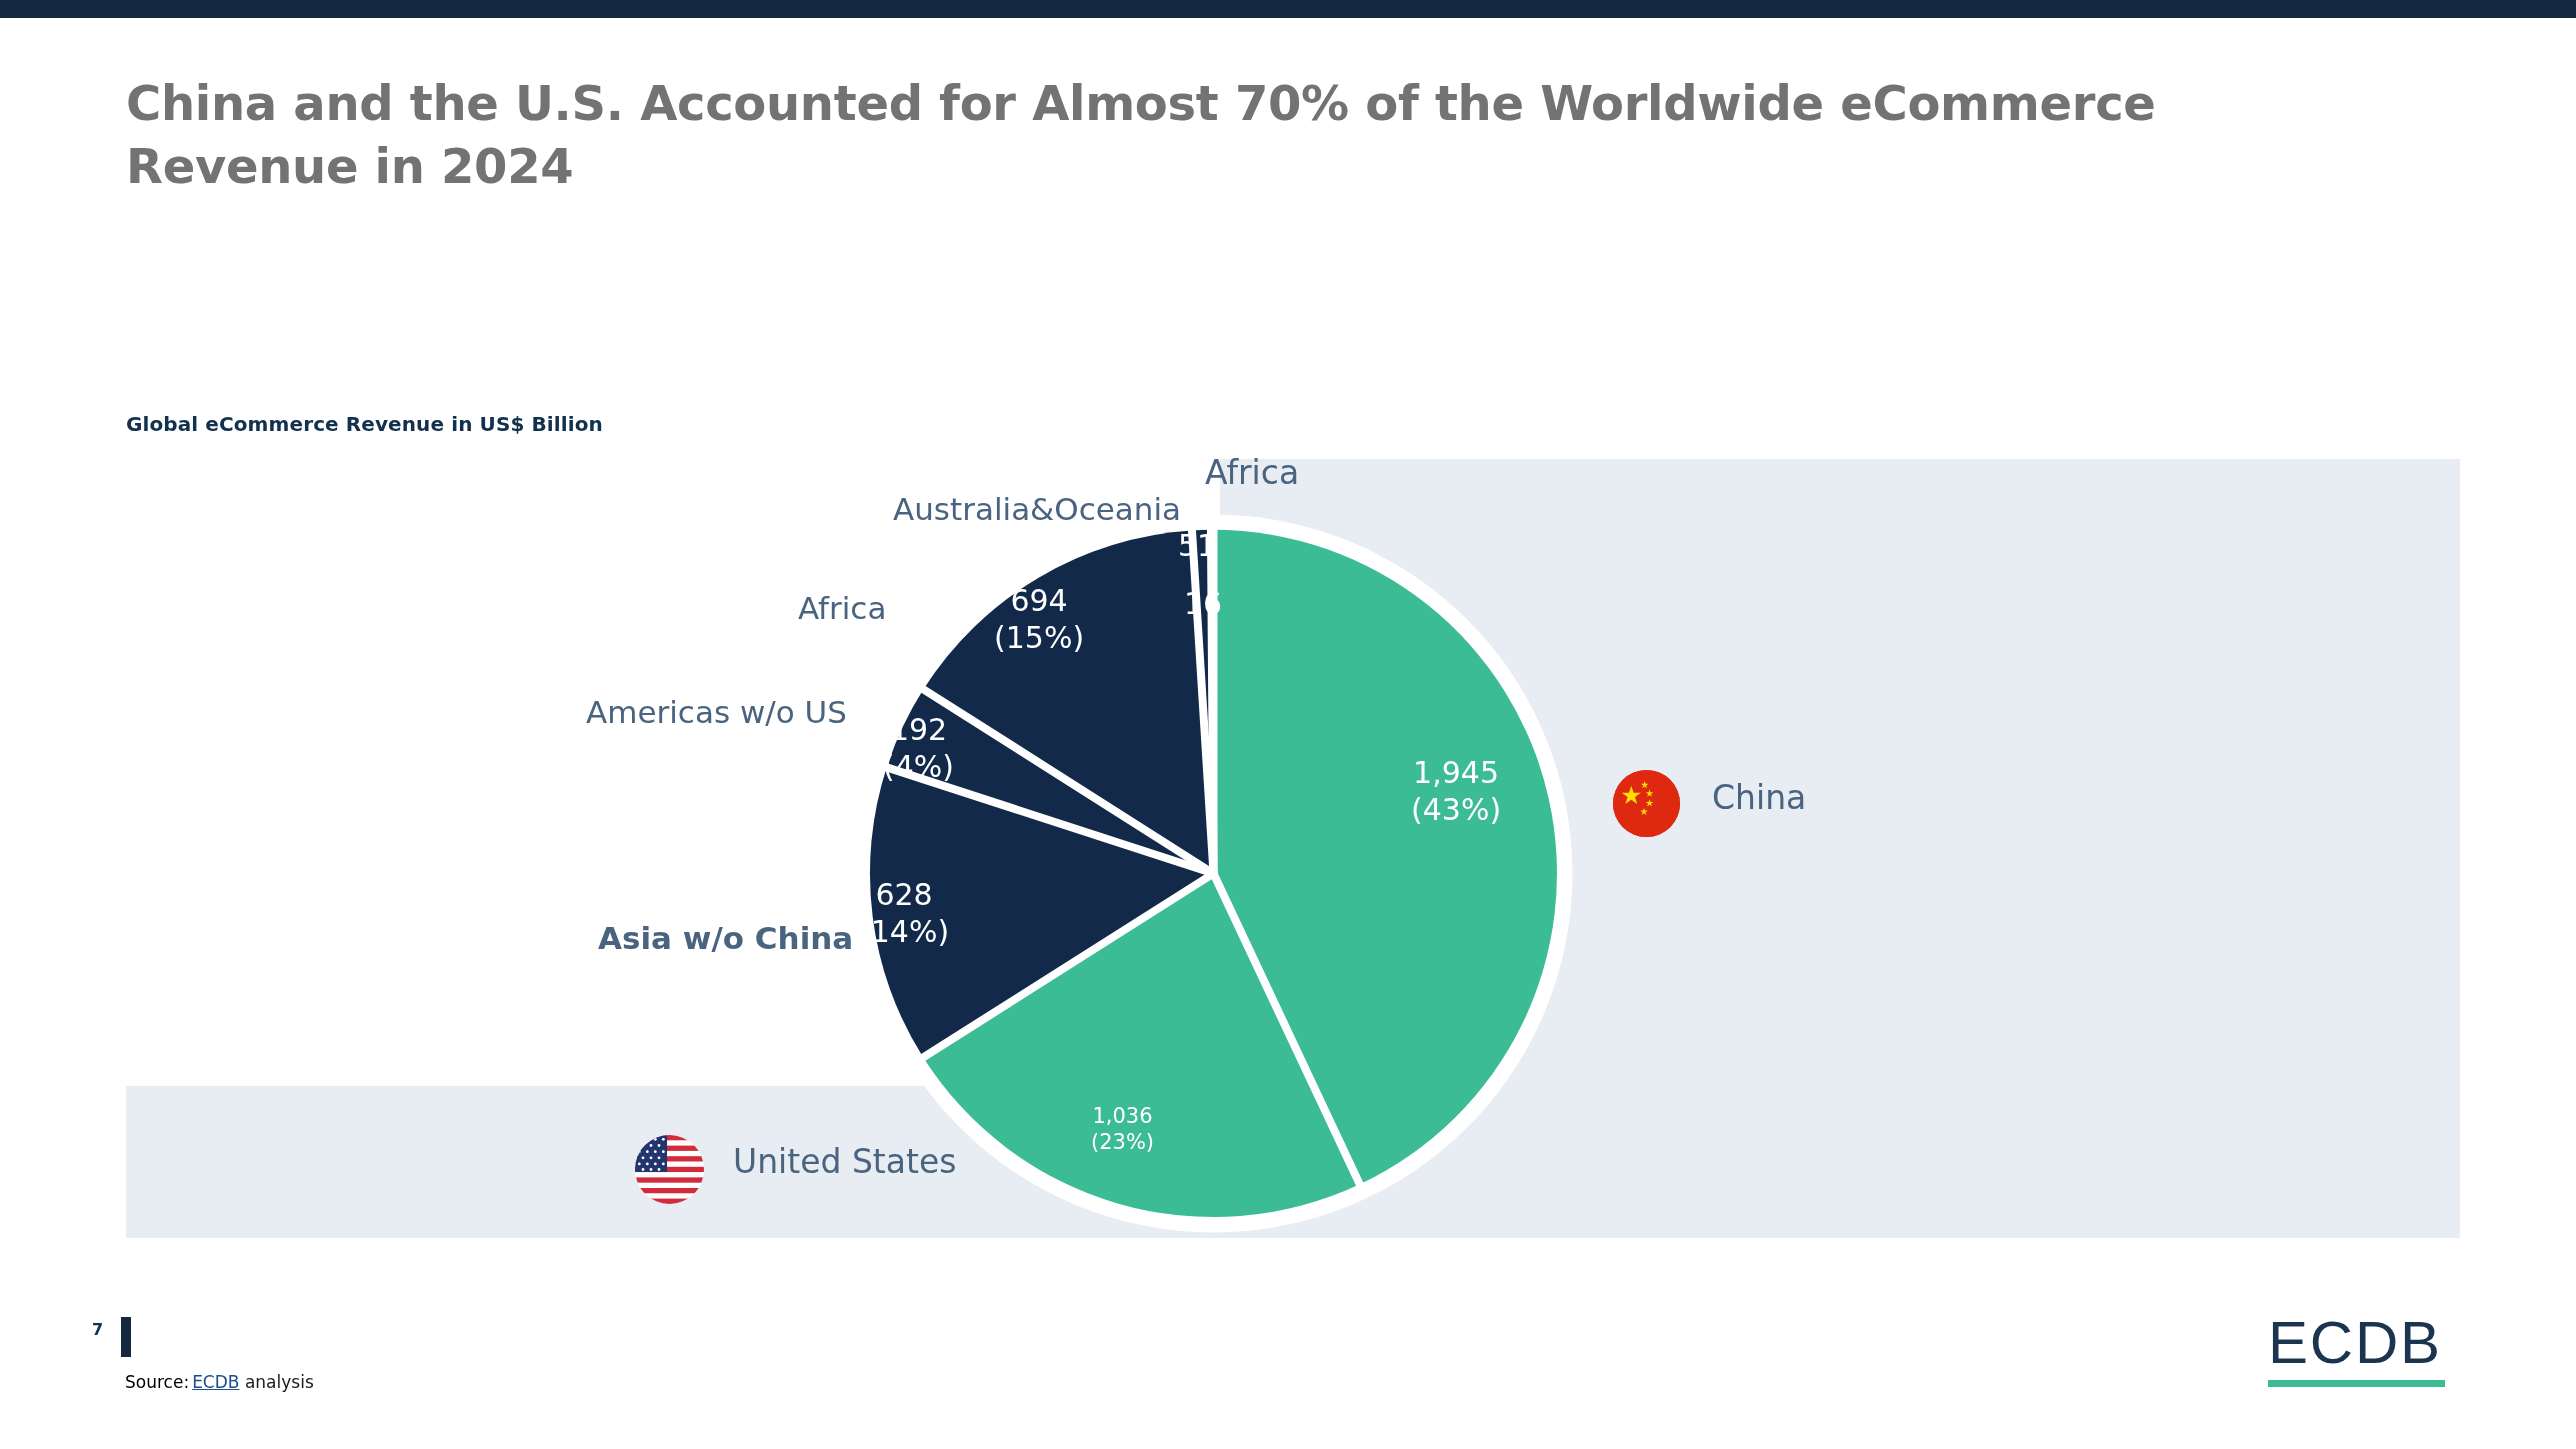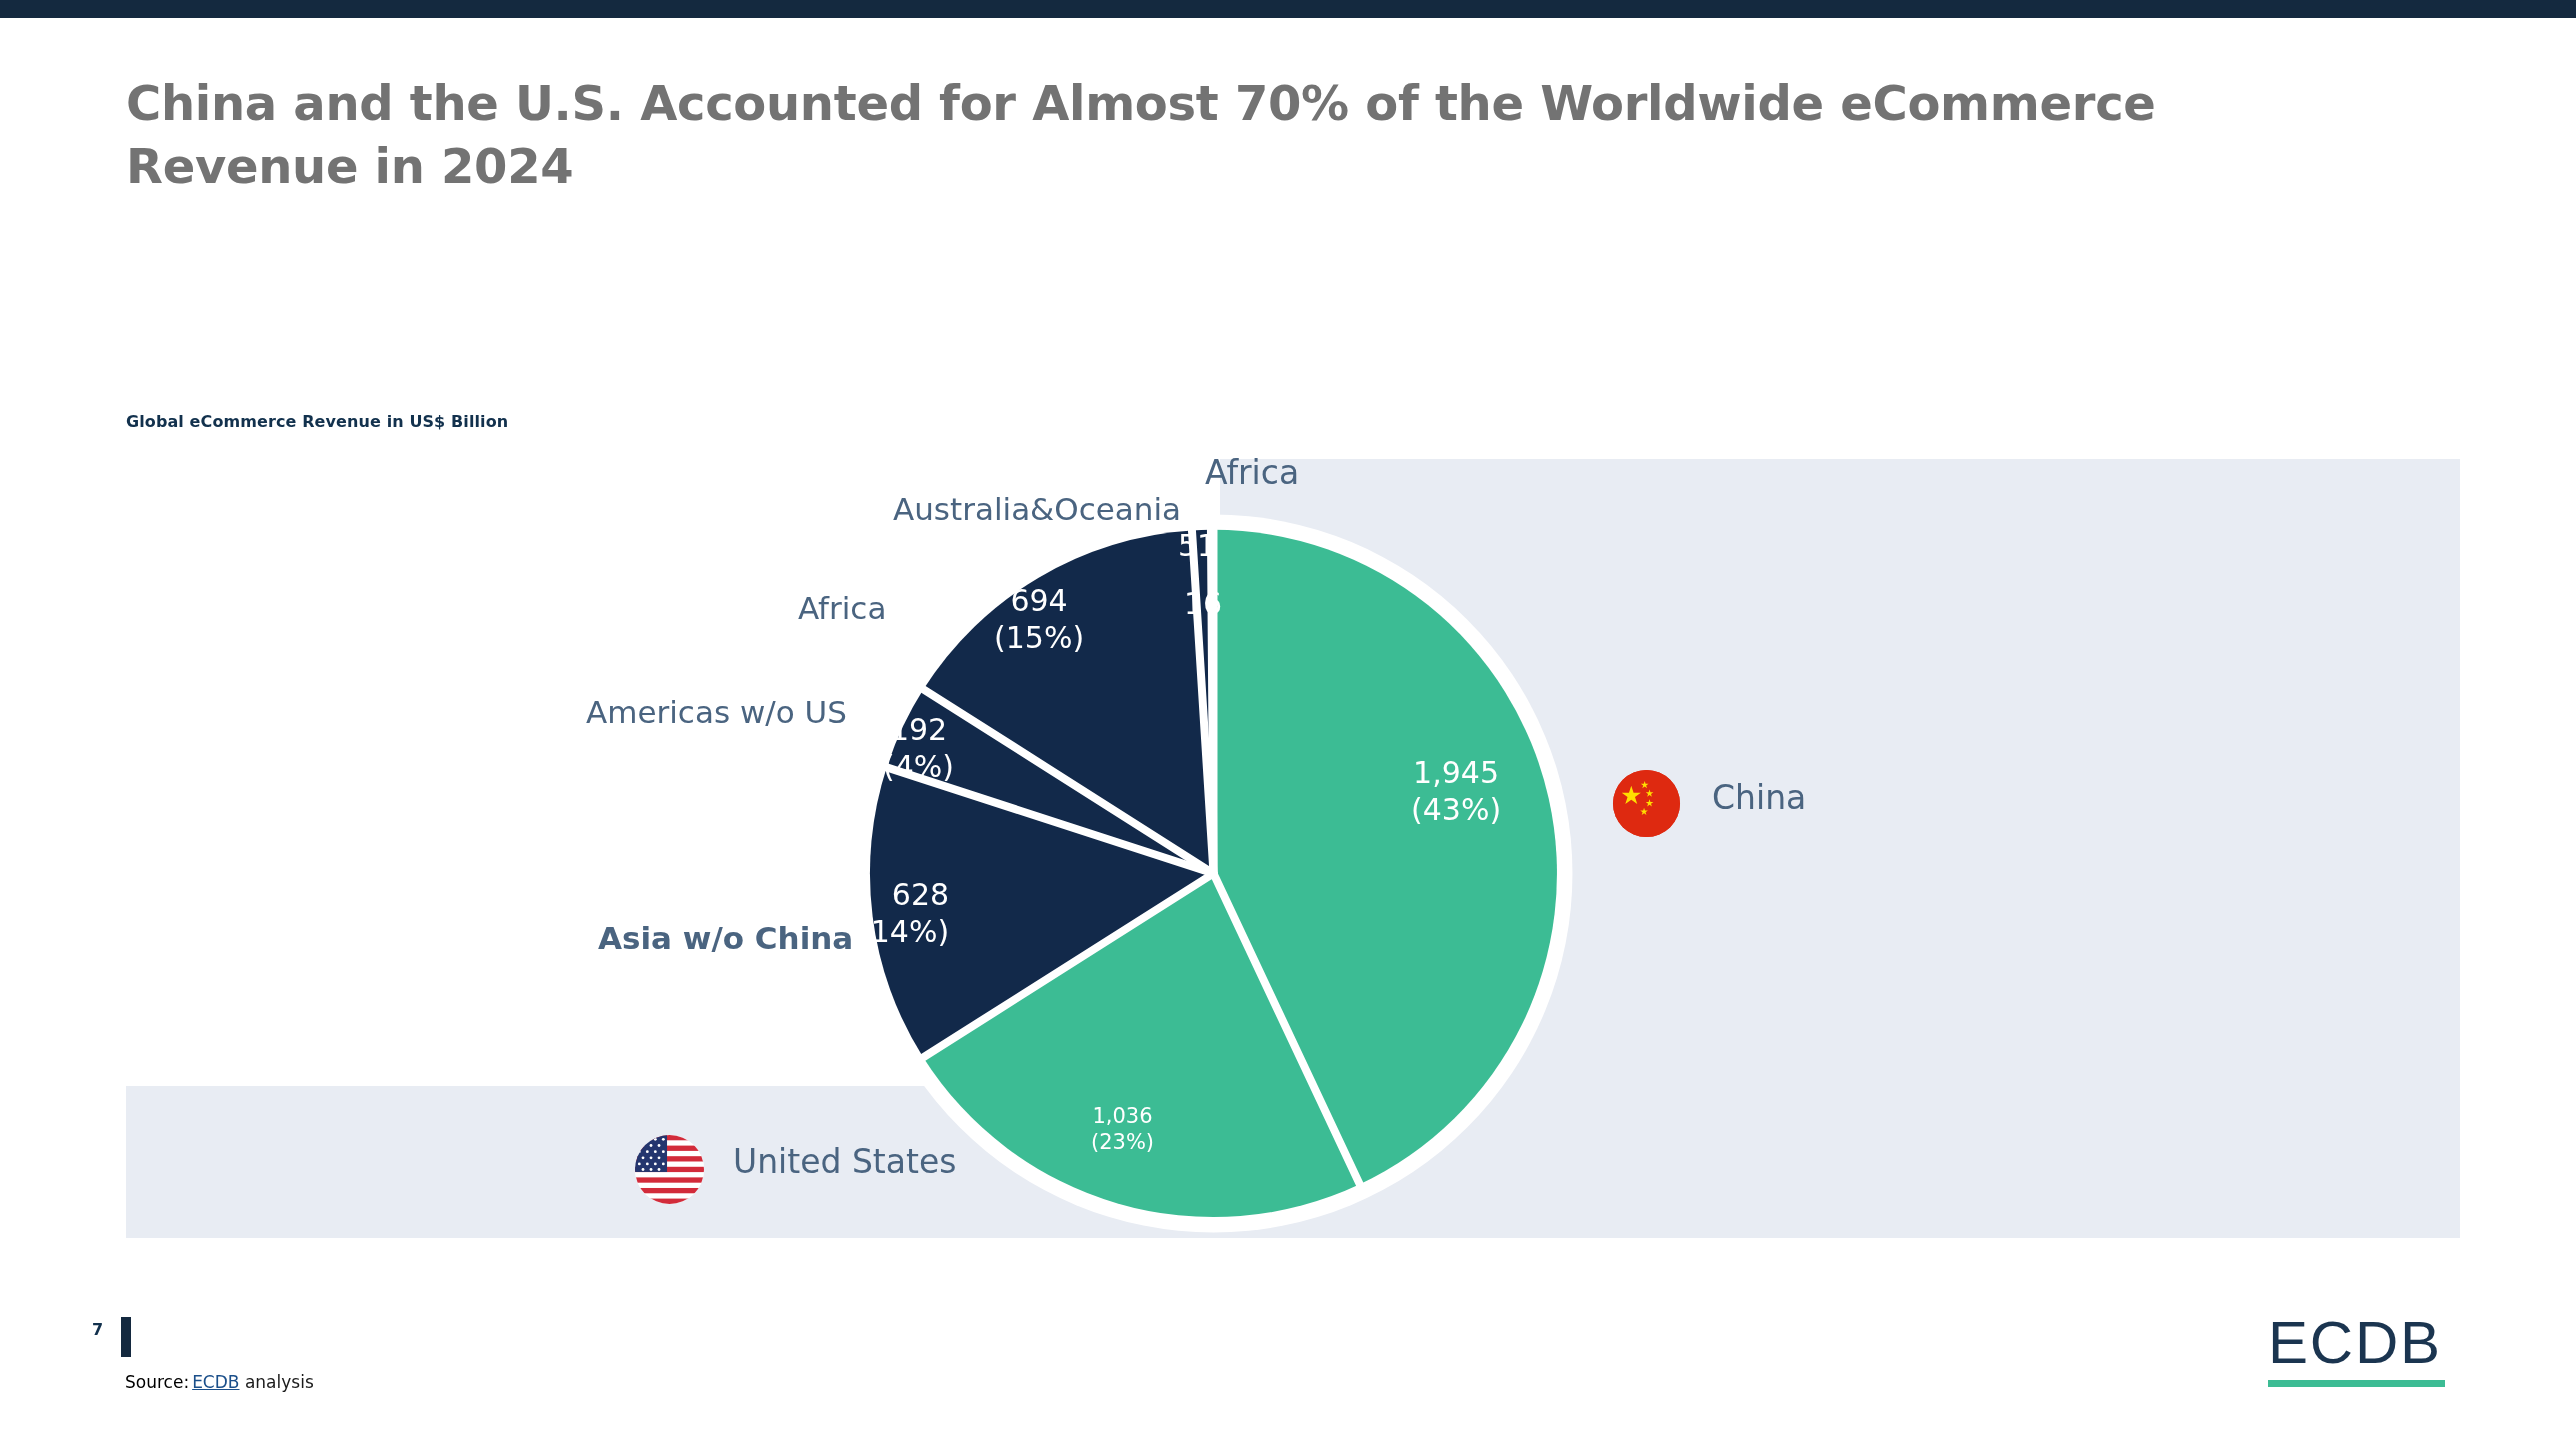--- a/index.html
+++ b/index.html
@@ -13,21 +13,21 @@
     position:absolute;left:0;top:0;width:2576px;height:18.4px;
     background:#14293f;
   }
   #title{
     position:absolute;left:126px;top:72px;width:2147px;
     font-size:48px;font-weight:bold;line-height:1.32;
     color:#737373;letter-spacing:-0.3px;
   }
   #subtitle{
     position:absolute;left:126px;top:412px;
-    font-size:16px;font-weight:bold;color:#12314d;
+    font-size:20px;font-weight:bold;color:#12314d;
     letter-spacing:0.1px;
   }
   
   .band{position:absolute;background:#e8ecf3;}
   #band-upper{left:1220px;top:459px;width:1240px;height:627px;}
   #band-lower{left:126px;top:1086px;width:2334px;height:152px;}
 
   
   #pie-wrap{
     position:absolute;left:853px;top:513px;width:721px;height:721px;
@@ -36,21 +36,21 @@
 
   
   .val{
     position:absolute;color:#ffffff;font-weight:normal;
     text-align:center;line-height:1.22;white-space:nowrap;
   }
   .val .num{display:block;}
   .val .pct{display:block;}
   .v-china{left:1411px;top:755px;font-size:30px;}
   .v-us{left:1091px;top:1104px;font-size:21px;}
-  .v-asia{left:859px;top:877px;font-size:30px;text-align:right;}
+  .v-asia{left:859px;top:877px;font-size:30px;}
   .v-amer{left:883px;top:712px;font-size:30px;}
   .v-eur{left:994px;top:583px;font-size:30px;}
   .v-aus{left:1178px;top:528px;font-size:30px;}
   .v-afr{left:1184px;top:586px;font-size:30px;}
 
   
   .cat{
     position:absolute;color:#4a6480;font-size:31px;white-space:nowrap;
   }
   .c-aus{left:893px;top:472px;margin-top:19px;}

